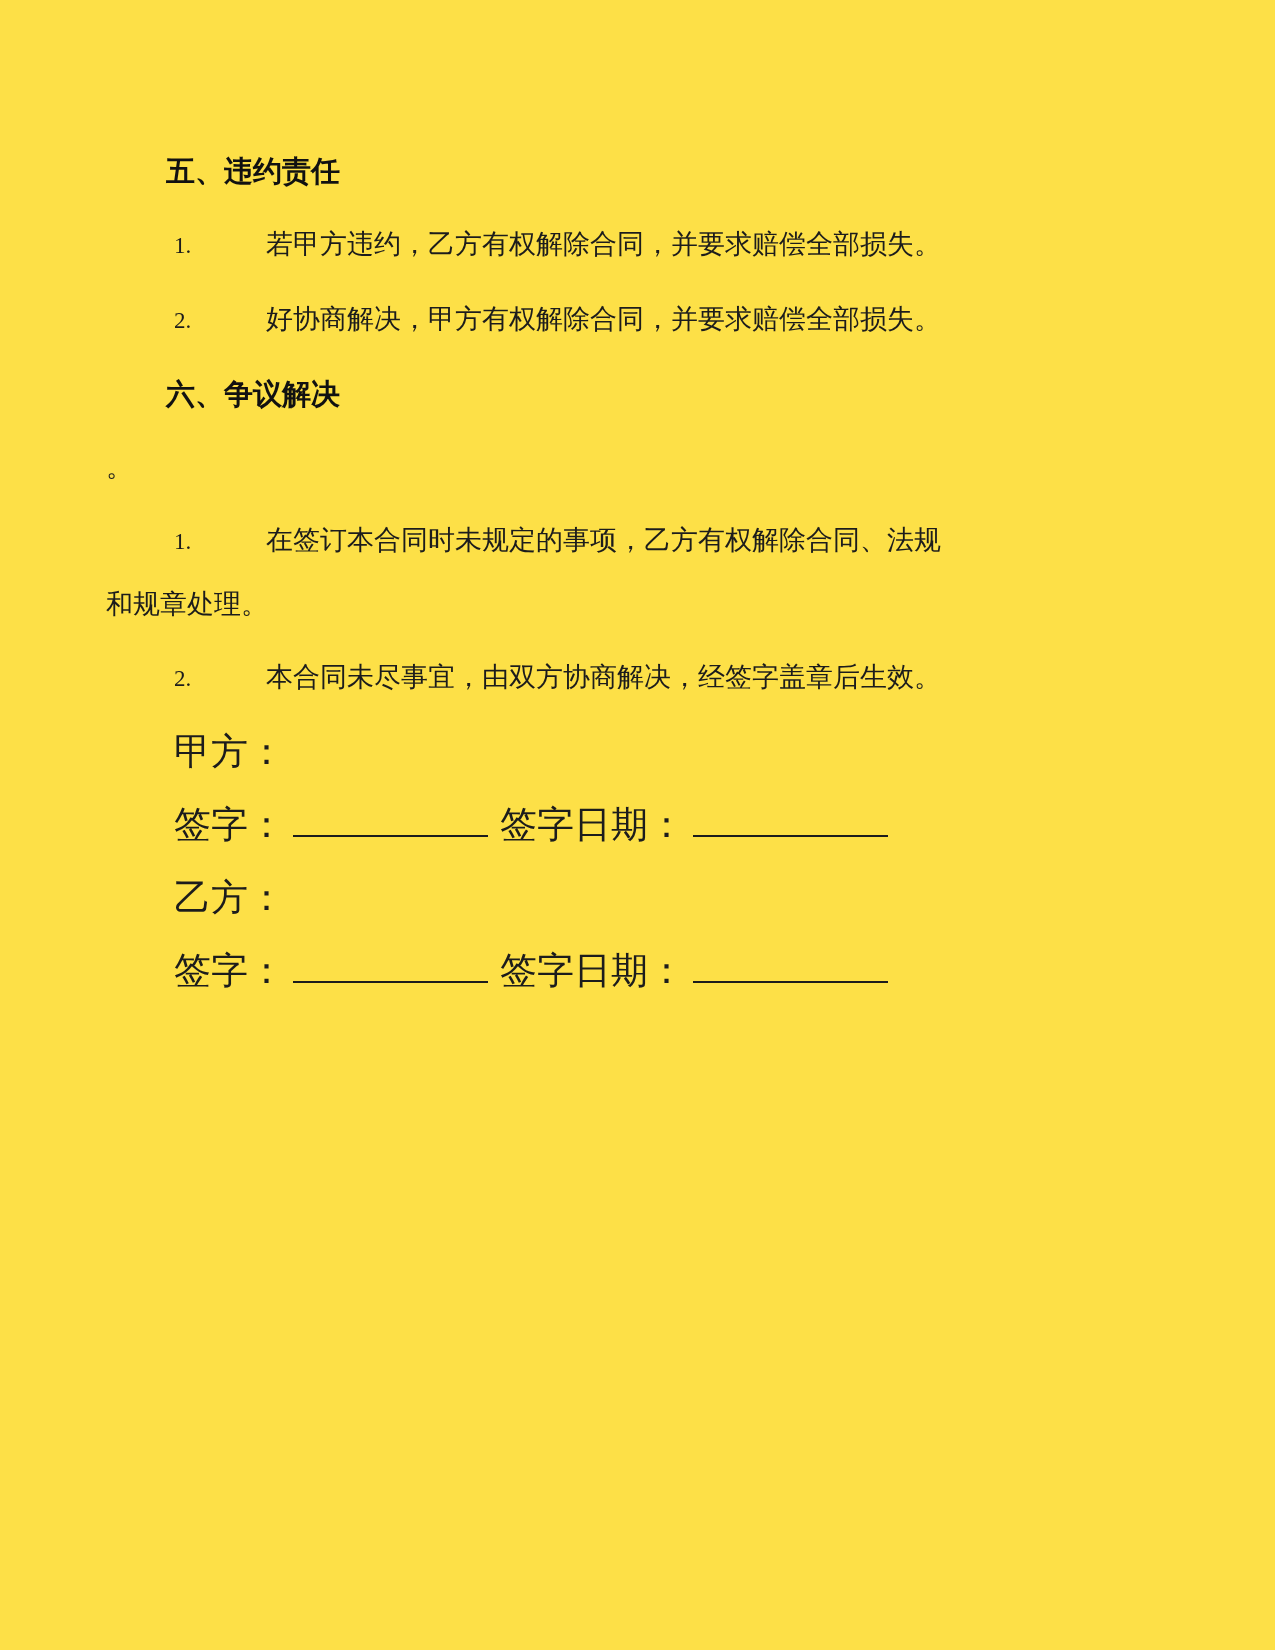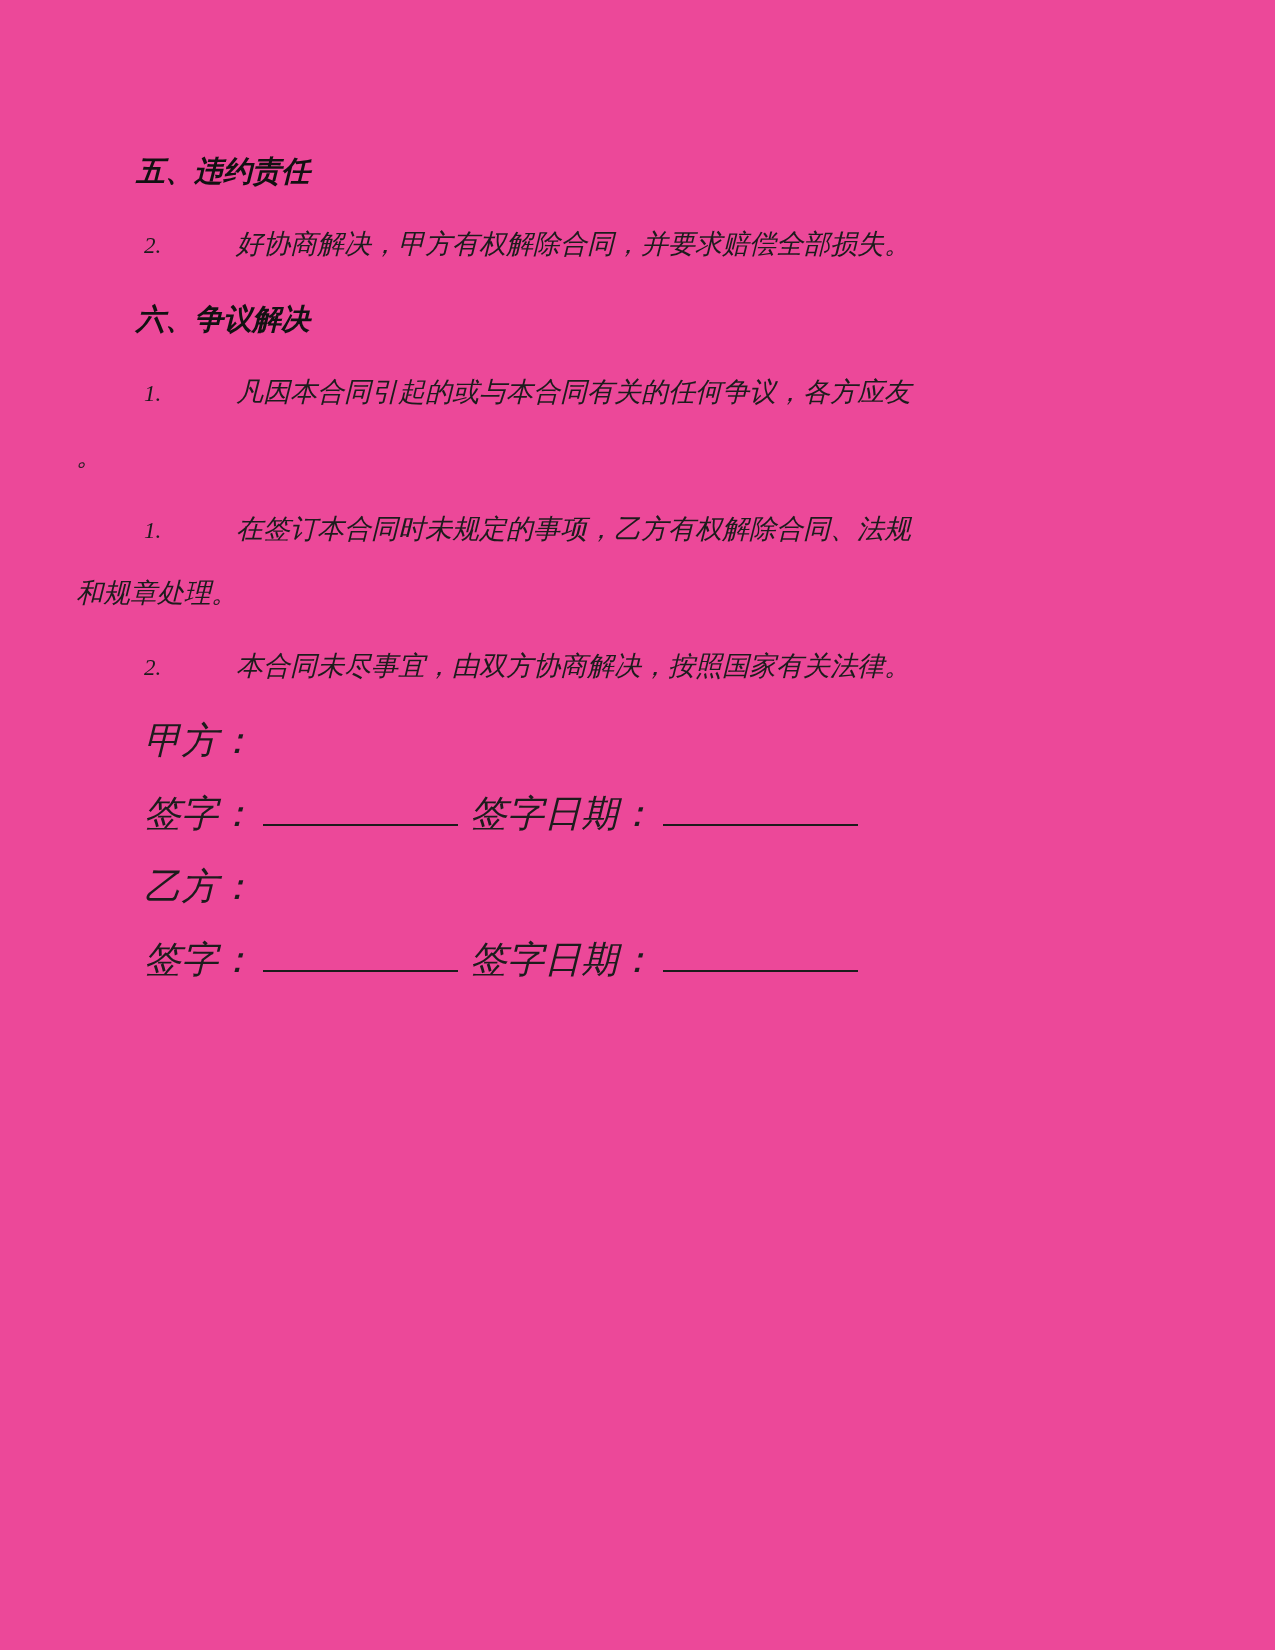--- a/index.html
+++ b/index.html
@@ -4,27 +4,26 @@
 <style>
   html, body {
     margin: 0;
     padding: 0;
     background: #ffffff;
   }
   .page {
     position: relative;
     width: 1275px;
     height: 1650px;
-    background: #ec4899;
+    background: #fde047;
     box-sizing: border-box;
-    padding: 140px 250px 0 76px;
+    padding: 140px 250px 0 106px;
     font-family: "Liberation Sans", sans-serif;
     color: #1c1c1c;
     overflow: hidden;
-    font-style: italic;
   }
   .section-heading {
     font-size: 29px;
     font-weight: 700;
     color: #111111;
     line-height: 62px;
     margin: 0 0 11px 60px;
     white-space: nowrap;
   }
   .item {
@@ -61,40 +60,42 @@
     margin: 0 12px 0 8px;
   }
 </style>
 </head>
 <body>
 
 <div class="page">
 
   <h2 class="section-heading">五、违约责任</h2>
 
+  <div class="item">
+    <div class="line first"><span class="num">1.</span><span>若甲方违约，乙方有权解除合同，并要求赔偿全部损失。</span></div>
+  </div>
 
   <div class="item">
     <div class="line first"><span class="num">2.</span><span>好协商解决，甲方有权解除合同，并要求赔偿全部损失。</span></div>
   </div>
 
   <h2 class="section-heading">六、争议解决</h2>
 
   <div class="item">
-    <div class="line first"><span class="num">1.</span><span>凡因本合同引起的或与本合同有关的任何争议，各方应友</span></div>
     <div class="line">。</div>
   </div>
 
 
   <div class="item">
     <div class="line first"><span class="num">1.</span><span>在签订本合同时未规定的事项，乙方有权解除合同、法规</span></div>
     <div class="line">和规章处理。</div>
   </div>
 
   <div class="item">
-    <div class="line first"><span class="num">2.</span><span>本合同未尽事宜，由双方协商解决，按照国家有关法律。</span></div>
+    <div class="line first"><span class="num">2.</span><span>本合同未尽事宜，由双方协商解决，经签字盖章后生效。</span></div>
   </div>
 
 
   <div class="row"><span>甲方：</span></div>
 
   <div class="row"><span>签字：</span><span class="blank-line"></span><span>签字日期：</span><span class="blank-line"></span></div>
 
   <div class="row"><span>乙方：</span></div>
 
   <div class="row"><span>签字：</span><span class="blank-line"></span><span>签字日期：</span><span class="blank-line"></span></div>

